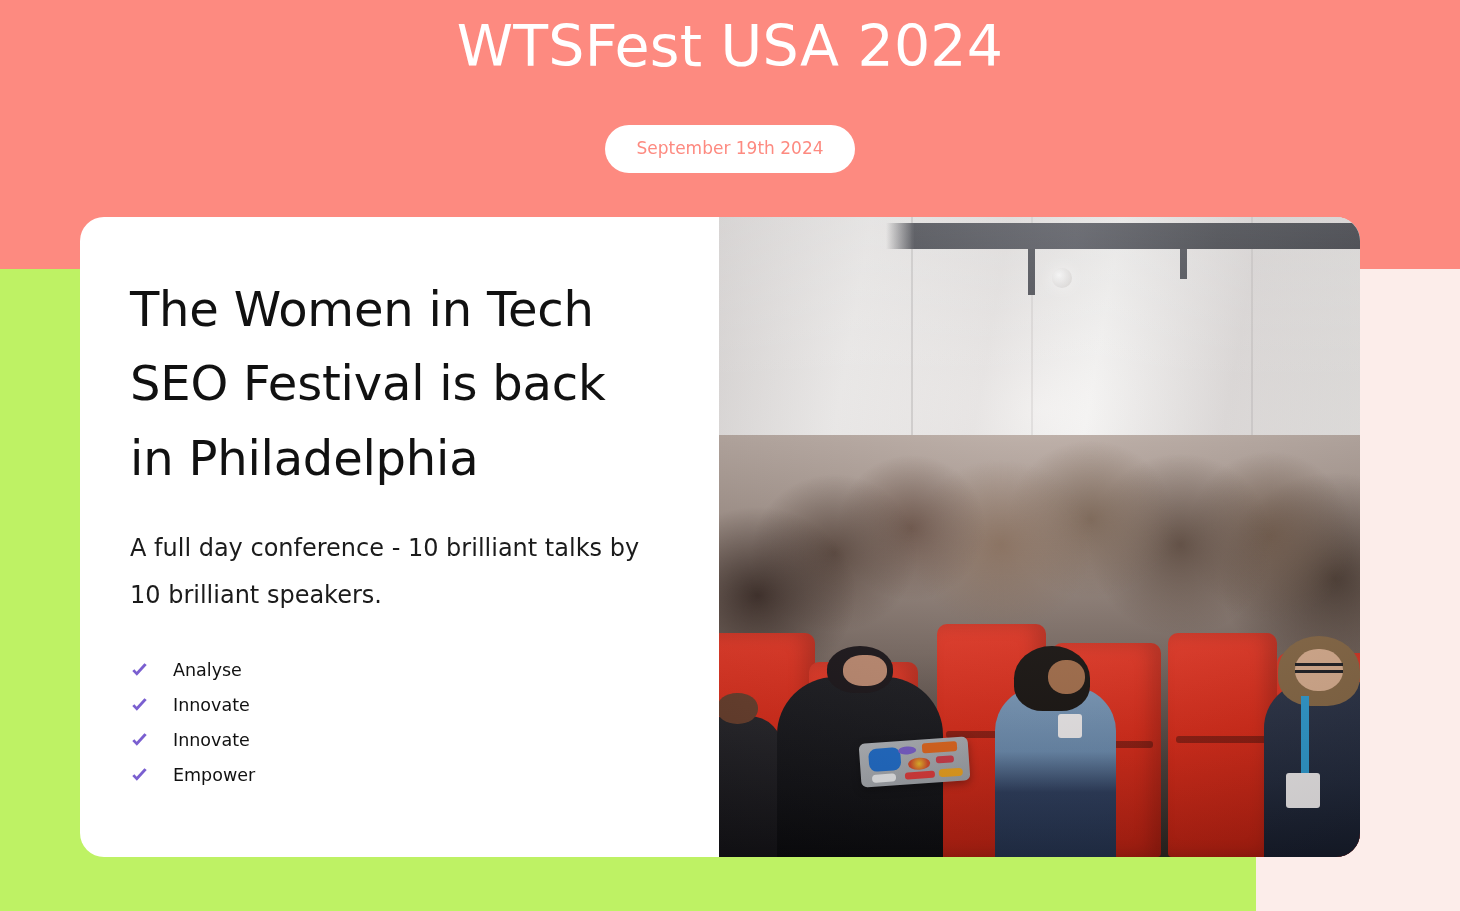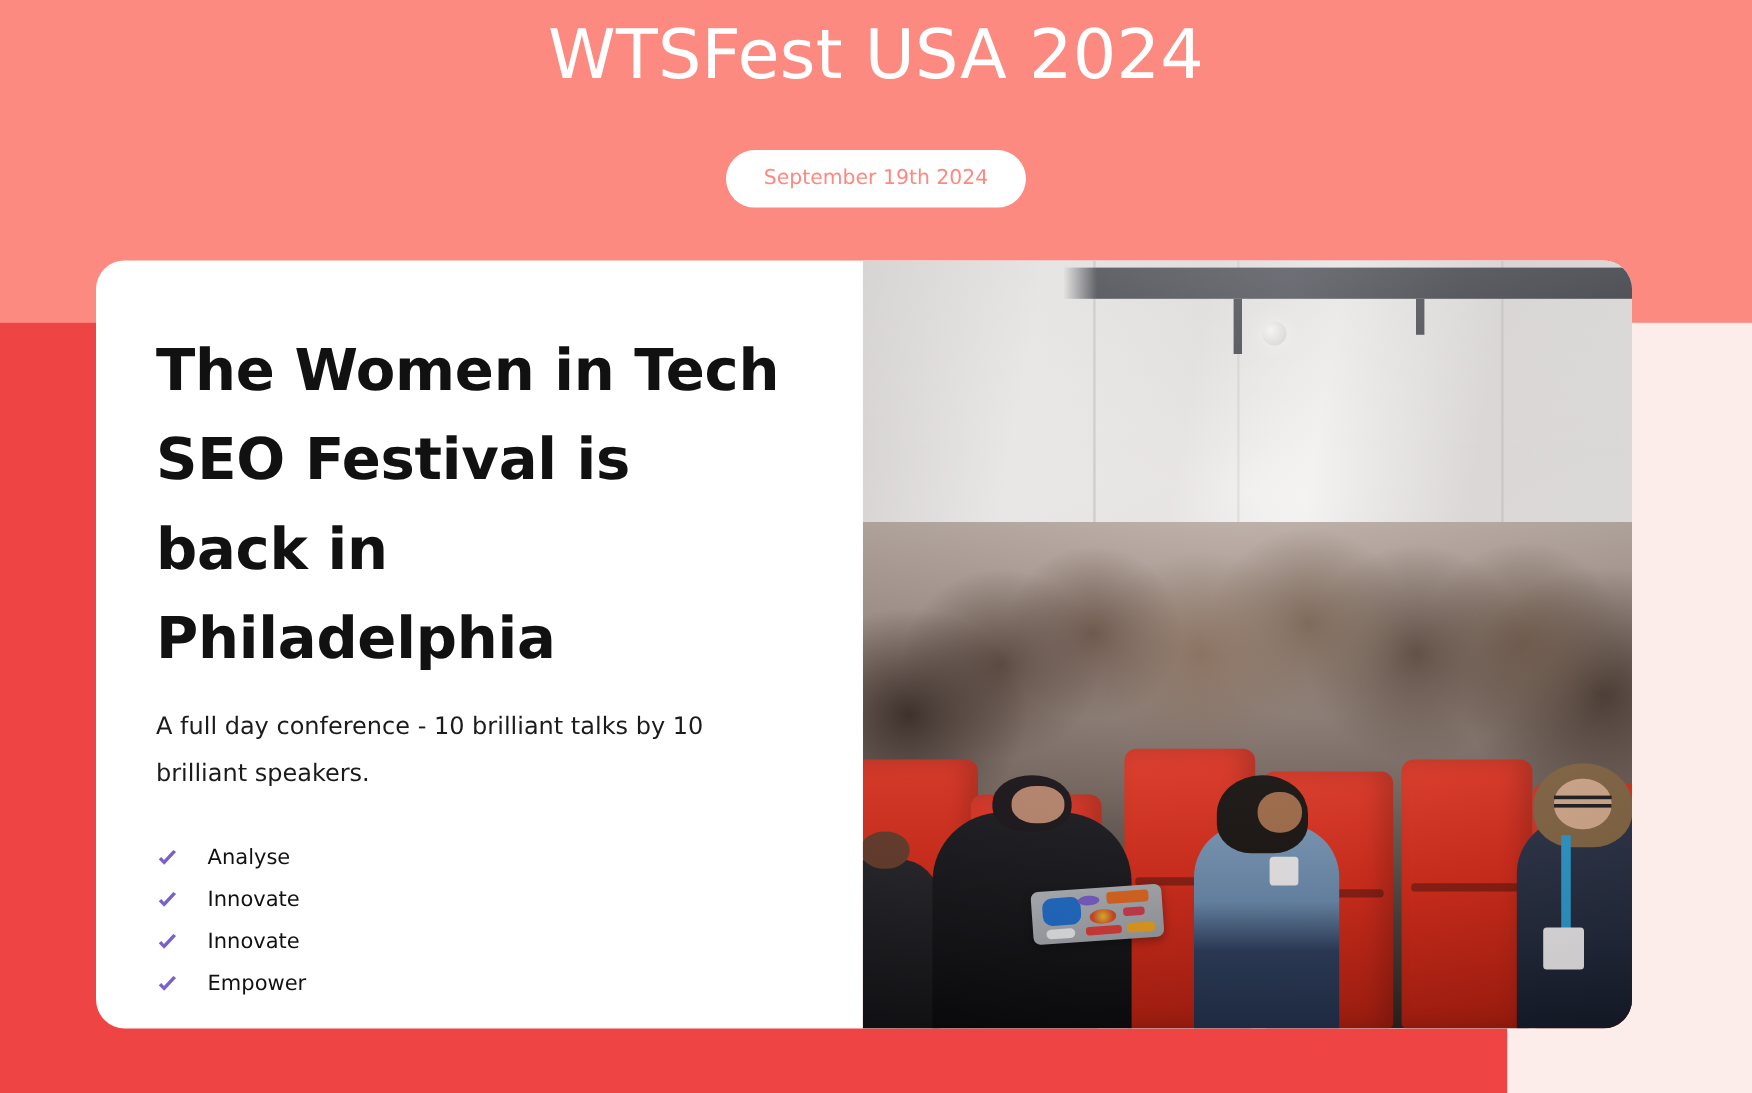--- a/index.html
+++ b/index.html
@@ -13,21 +13,21 @@
 
   body {
     font-family: "DejaVu Sans", "Liberation Sans", sans-serif;
     background: #fcedea;
   }
 
   .page {
     position: relative;
     width: 1256px;
     height: 911px;
-    background: #ef4444;
+    background: #bef264;
   }
 
   
   .hero-band {
     position: absolute;
     left: 0;
     top: 0;
     width: 1460px;
     height: 269px;
     background: #fd8a80;
@@ -79,30 +79,30 @@
   }
 
   .card-left {
     width: 639px;
     padding: 55px 60px 40px 50px;
     flex: 0 0 639px;
   }
 
   .headline {
     font-size: 48px;
-    font-weight: 700;
+    font-weight: 400;
     color: #111111;
     line-height: 1.55;
     letter-spacing: -0.2px;
     max-width: 540px;
   }
 
   .subhead {
-    margin-top: 16px;
-    font-size: 20px;
+    margin-top: 30px;
+    font-size: 24px;
     color: #1b1b1b;
     line-height: 1.95;
     max-width: 520px;
   }
 
   .feature-list {
     margin-top: 34px;
     list-style: none;
   }
 

